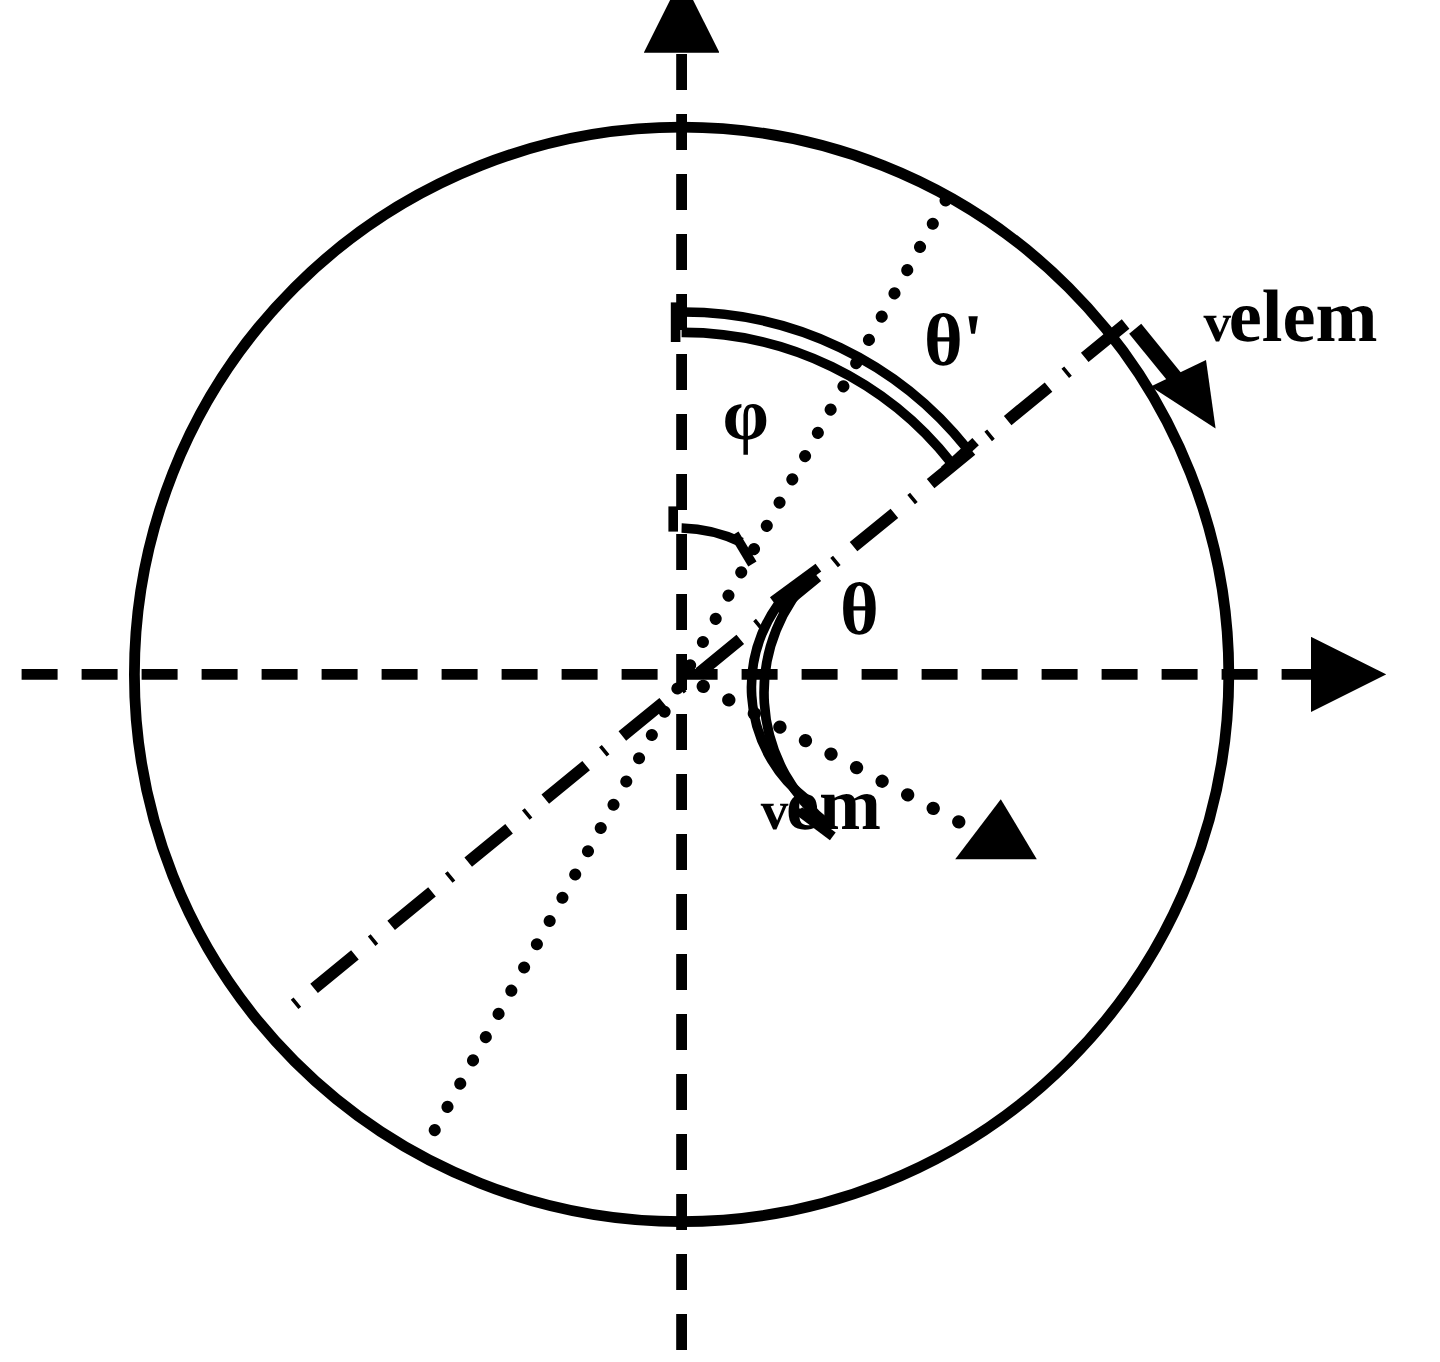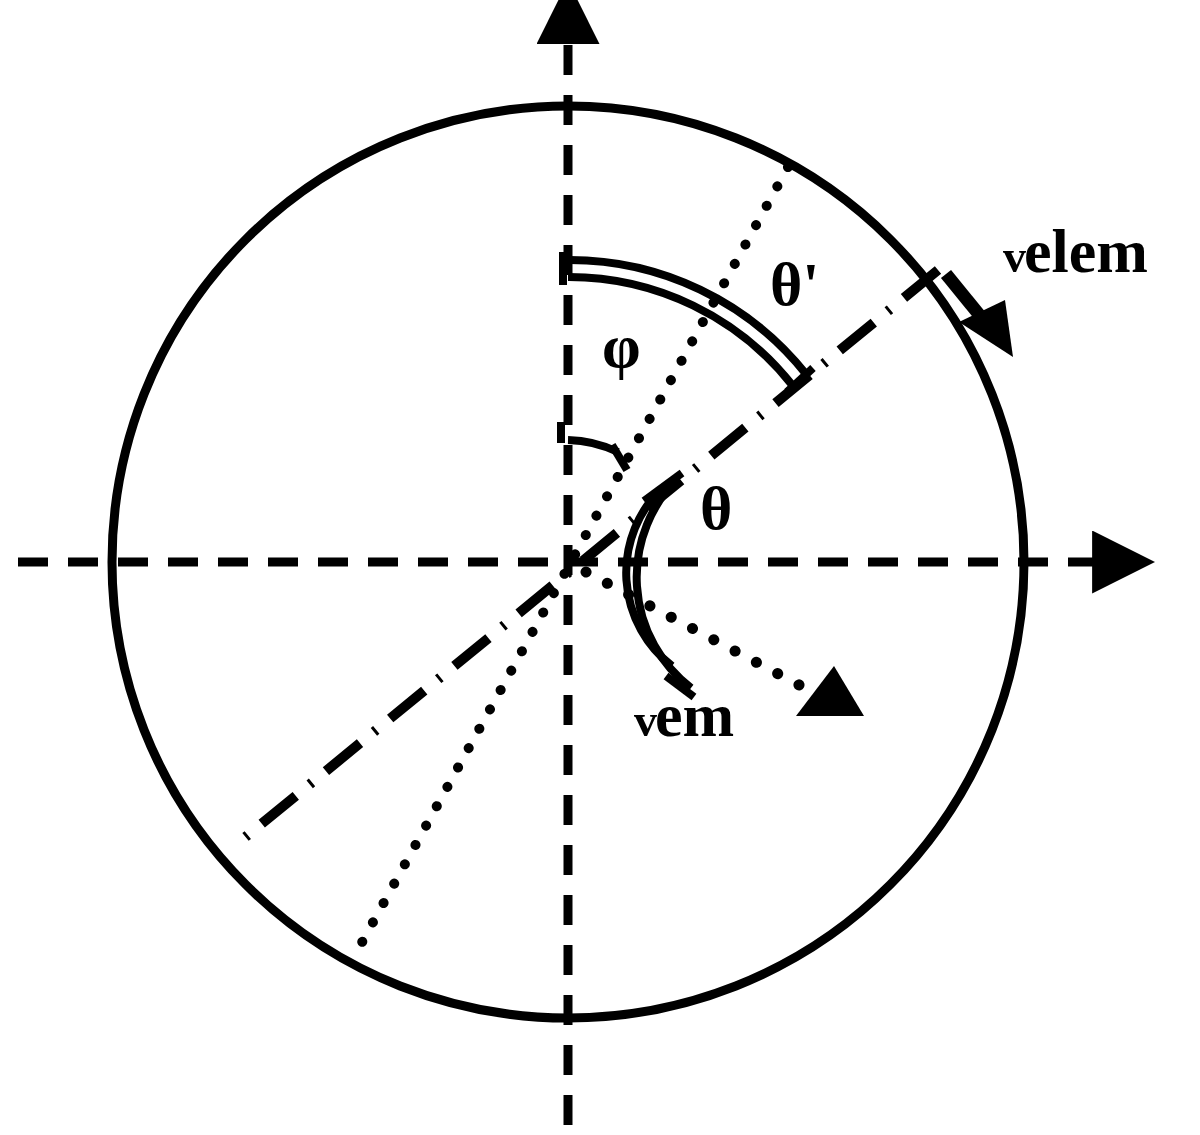--- a/index.html
+++ b/index.html
@@ -49,22 +49,22 @@
     vertical-align: baseline;
   }
   .lbl-sub .vsub {
     font-size: 62px;
     vertical-align: baseline;
     margin-left: -2px;
   }
   #label-theta       { left: 700px; top: 477px;  font-size: 62px; }
   #label-theta-prime { left: 770px; top: 253px;  font-size: 62px; }
   #label-phi         { left: 602px; top: 315px;  font-size: 62px; }
-  #label-v-elem      { left: 1003px; top: 220px; }
-  #label-v-em        { left: 634px;  top: 684px; }
+  #label-v-elem      { left: 1003px; top: 233px; }
+  #label-v-em        { left: 634px;  top: 640px; }
 </style>
 </head>
 <body>
 
 <div id="stage">
 
   <svg id="diagram" viewBox="0 0 1200 1135" xmlns="http://www.w3.org/2000/svg">
 
     <defs>
       <marker id="arrow-axis" viewBox="0 0 12 12" refX="1.5" refY="6" markerWidth="7" markerHeight="7" orient="auto-start-reverse" markerUnits="strokeWidth">

